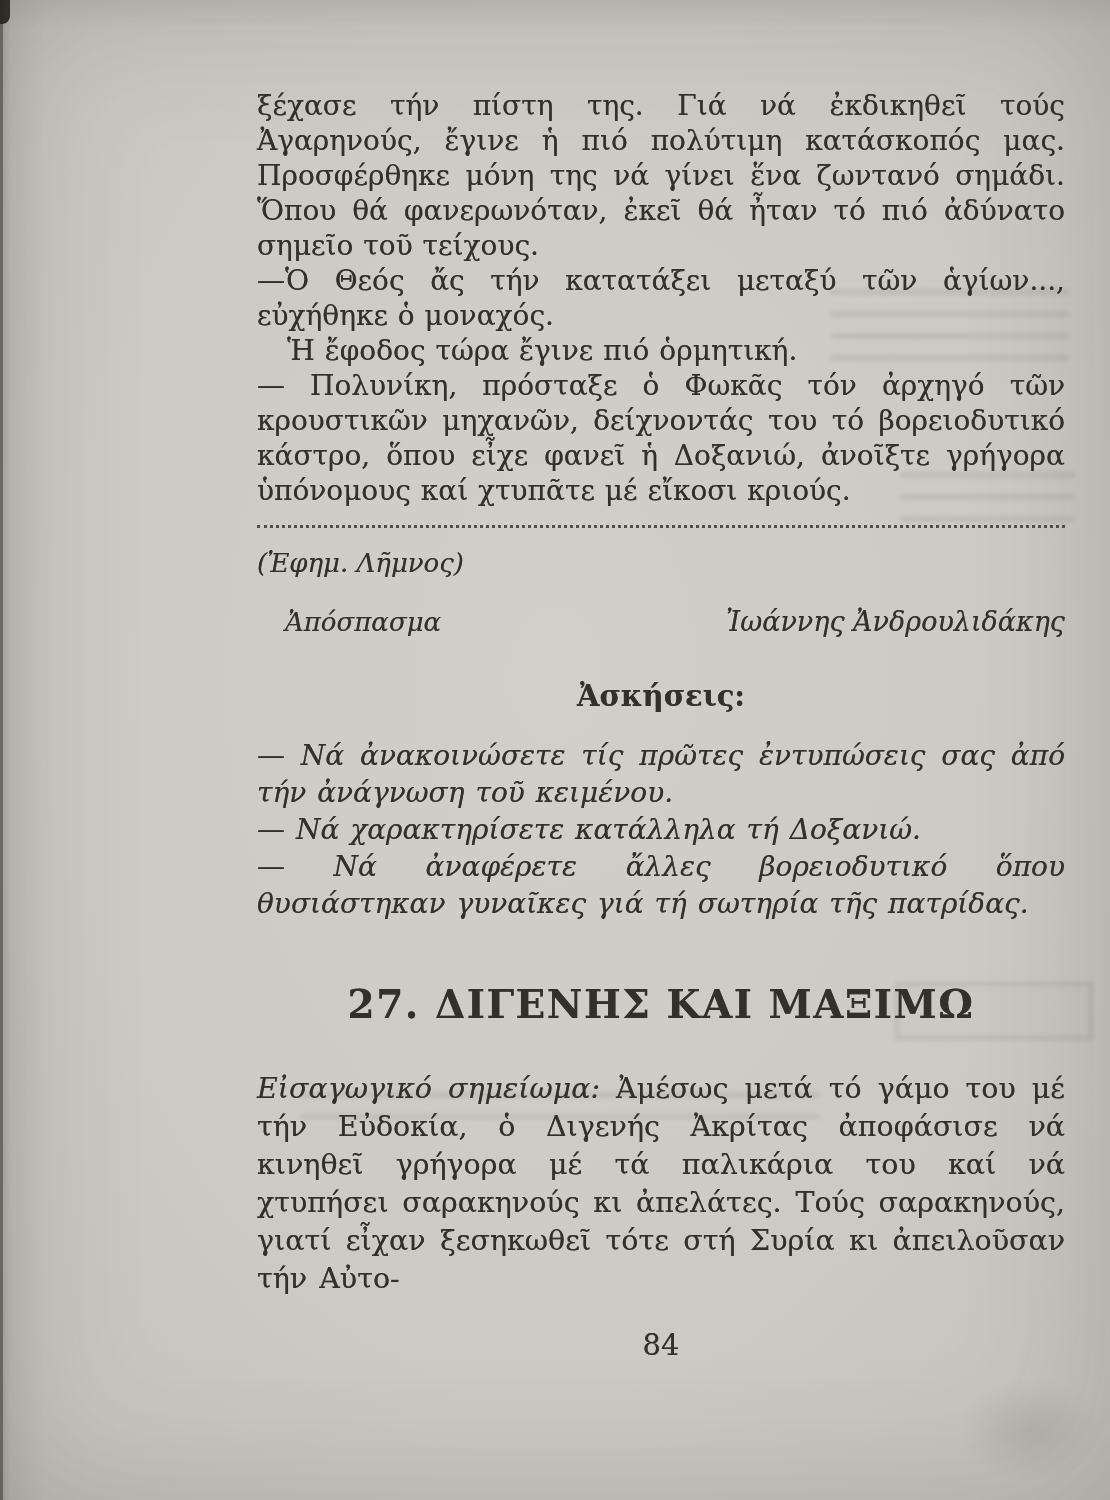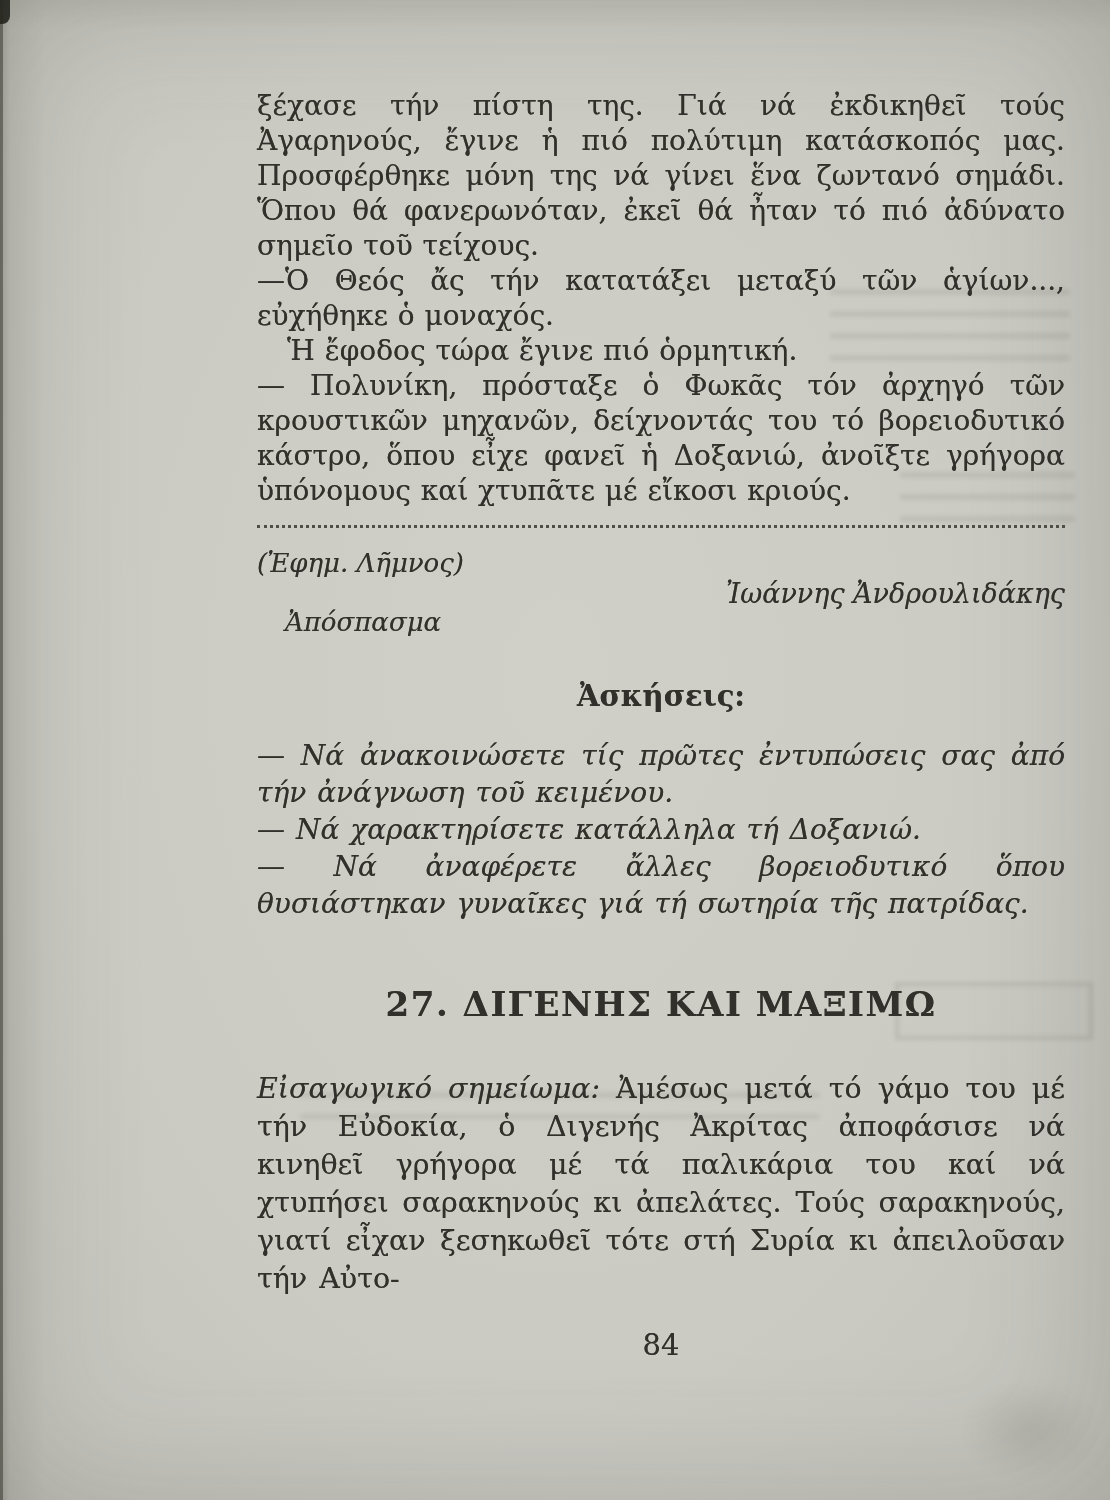--- a/index.html
+++ b/index.html
@@ -87,21 +87,21 @@
   .dotted-separator {
     margin-top: 12px;
     height: 5px;
     border-bottom: 3px dotted #4e4e46;
   }
 
   .attribution {
     margin-top: 18px;
     display: flex;
     justify-content: space-between;
-    align-items: center;
+    align-items: flex-end;
     font-style: italic;
     font-size: 26px;
     line-height: 34px;
   }
   .attribution .source-detail {
     padding-left: 28px;
     margin-top: 25px;
   }
   .attribution .author {
     font-size: 27px;
@@ -121,21 +121,21 @@
     font-size: 28px;
     line-height: 37px;
     text-align: justify;
     word-spacing: 2px;
   }
   p.exercise.first { margin-top: 24px; }
 
   .chapter-heading {
     margin: 64px 0 0 0;
     text-align: center;
-    font-size: 34px;
+    font-size: 39px;
     font-weight: bold;
     letter-spacing: 1.5px;
     line-height: 36px;
   }
   p.intro {
     margin: 48px 0 16px 0;
     font-size: 28.5px;
     line-height: 38px;
     text-align: justify;
     word-spacing: 3px;

